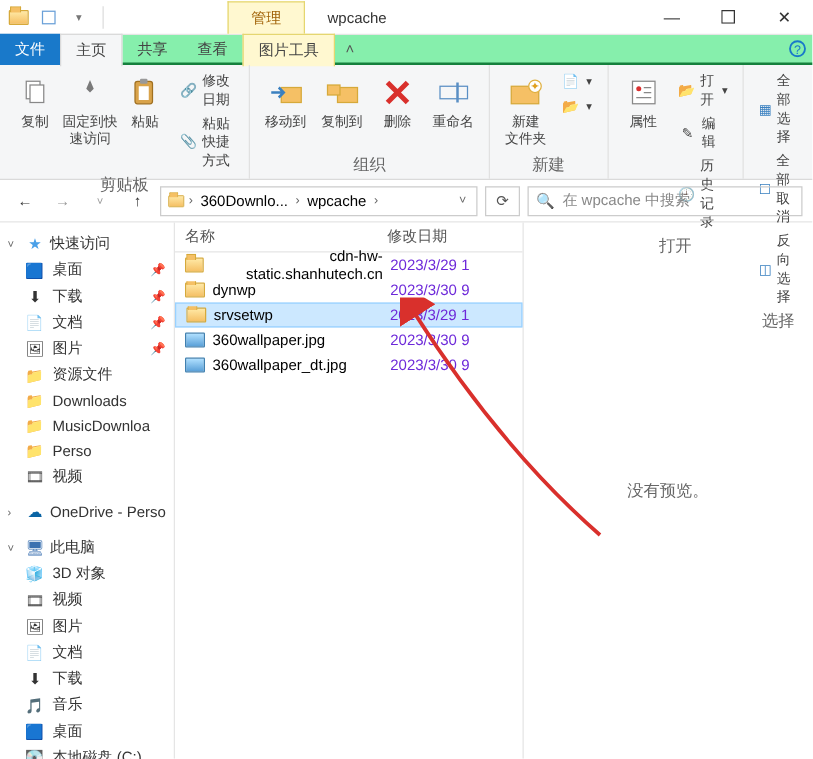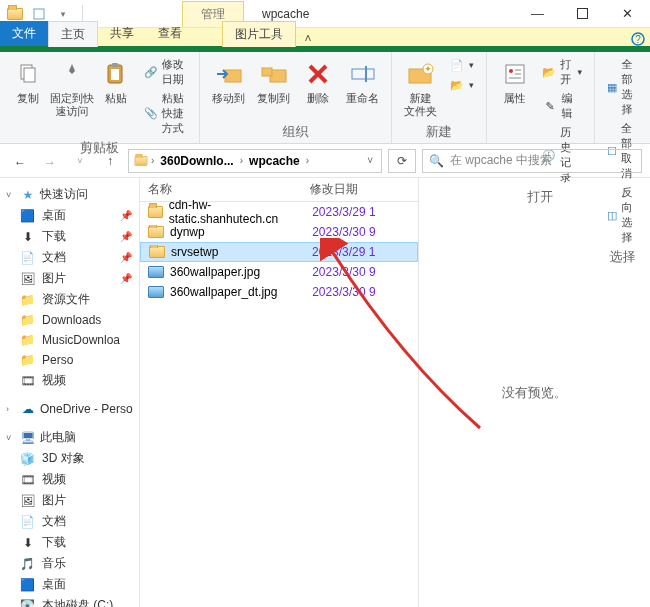--- a/index.html
+++ b/index.html
@@ -4,52 +4,52 @@
 <style>
 * { margin: 0; padding: 0; box-sizing: border-box; font-family: "Microsoft YaHei", "Segoe UI", sans-serif; }
 body { width: 650px; height: 607px; background: #fff; font-size: 12px; overflow: hidden; position: relative; }
 
 
 .titlebar { height: 28px; display: flex; align-items: center; background: #fff; border-bottom: 1px solid #e5e5e5; }
 .qat { display: flex; align-items: center; padding: 0 4px; gap: 2px; }
 .qat-icon { width: 22px; height: 22px; display: flex; align-items: center; justify-content: center; color: #555; }
 .folder-glyph { width: 16px; height: 12px; background: linear-gradient(#ffe9a6,#f5c065); border: 1px solid #d6a93a; border-radius: 1px; position: relative; }
 .folder-glyph::before { content:""; position:absolute; top:-4px; left:0; width:7px; height:4px; background:#f5c065; border:1px solid #d6a93a; border-bottom:none; border-radius:1px 1px 0 0; }
-.tab-manage { background: #fff8d0; color: #737373; padding: 4px 18px; font-size: 12px; border-top: 1px solid #e5d670; border-left: 1px solid #e5d670; border-right: 1px solid #e5d670; margin-left: 90px; }
+.tab-manage { background: #fff8d0; color: #a16207; padding: 4px 18px; font-size: 12px; border-top: 1px solid #e5d670; border-left: 1px solid #e5d670; border-right: 1px solid #e5d670; margin-left: 90px; }
 .window-title { margin-left: 18px; color: #333; }
 .win-controls { margin-left: auto; display: flex; }
 .win-btn { width: 45px; height: 28px; display: flex; align-items: center; justify-content: center; color: #333; font-size: 13px; }
 
 
-.menu-tabs { height: 24px; display: flex; align-items: flex-end; background: #fef9c3; border-bottom: 6px solid #15803d; }
+.menu-tabs { height: 24px; display: flex; align-items: center; background: #86efac; border-bottom: 2px solid #15803d; }
 .menu-tab { padding: 4px 12px; color: #444; cursor: pointer; }
 .menu-tab.file { background: #1979ca; color: #fff; }
 .menu-tab.active { background: #f5f6f7; border-top: 1px solid #dadada; border-left: 1px solid #dadada; border-right: 1px solid #dadada; margin-bottom: -1px; }
-.menu-tab.highlight { background: #fff8d0; border: 1px solid #e5d670; border-bottom: none; margin-bottom: -1px; margin-left: 28px; }
+.menu-tab.highlight { background: #fff8d0; border: 1px solid #e5d670; border-bottom: none; margin-bottom: -1px; }
 .help-btn { margin-left: auto; width: 24px; display:flex; align-items:center; justify-content:center; color:#1979ca; }
 .chev-btn { width: 24px; display:flex; align-items:center; justify-content:center; color:#555; }
 
 
 .ribbon { height: 92px; background: #f5f6f7; display: flex; border-bottom: 1px solid #dadada; }
 .ribbon-group { border-right: 1px solid #e1e1e1; padding: 4px 8px 2px 8px; display: flex; flex-direction: column; }
 .ribbon-group-content { flex: 1; display: flex; align-items: flex-start; gap: 4px; }
 .ribbon-group-label { text-align: center; color: #666; font-size: 13px; padding-top: 2px; }
 .ribbon-btn-lg { display: flex; flex-direction: column; align-items: center; gap: 2px; padding: 2px 4px; color: #444; min-width: 40px; }
 .ribbon-btn-lg .icon { width: 32px; height: 32px; display:flex; align-items:center; justify-content:center; }
 .ribbon-btn-lg span.lbl { font-size: 11px; line-height: 1.2; text-align: center; white-space: pre; }
 .ribbon-col { display: flex; flex-direction: column; gap: 2px; font-size: 11px; color: #444; }
 .ribbon-small { display: flex; align-items: center; gap: 4px; padding: 1px 4px; }
 .ribbon-small .ic { width: 16px; height: 16px; display:inline-flex; align-items:center; justify-content:center; }
 
 
 .navbar { height: 34px; display: flex; align-items: center; padding: 4px 8px; gap: 6px; border-bottom: 1px solid #e5e5e5; }
 .nav-arrow { width: 24px; height: 24px; display:flex; align-items:center; justify-content:center; color:#999; border-radius: 2px; }
 .nav-arrow.enabled { color: #333; }
 .breadcrumb { flex: 1; height: 24px; border: 1px solid #ccc; display: flex; align-items: center; padding: 0 4px; gap: 2px; font-size: 12px; }
-.bc-seg { padding: 0 4px; display:flex; align-items:center; gap:3px;font-weight:bold; }
+.bc-seg { padding: 0 4px; display:flex; align-items:center; gap:3px; }
 .bc-chev { color: #666; font-size: 10px; }
 .refresh { width: 28px; height: 24px; border: 1px solid #ccc; display:flex; align-items:center; justify-content:center; color:#555; }
 .searchbox { width: 220px; height: 24px; border: 1px solid #ccc; display: flex; align-items: center; padding: 0 6px; color: #888; gap: 6px; }
 
 
 .main { display: flex; height: calc(607px - 28px - 24px - 92px - 34px); }
 .sidebar { width: 140px; border-right: 1px solid #e5e5e5; overflow-y: auto; padding: 6px 0; }
 .sb-group { margin-bottom: 8px; }
 .sb-header { display: flex; align-items: center; gap: 4px; padding: 2px 6px; color: #333; }
 .sb-header .chev { width: 10px; color: #666; font-size: 9px; }
@@ -58,21 +58,21 @@
 .ic16 { width: 16px; height: 16px; display:inline-flex; align-items:center; justify-content:center; flex-shrink:0; }
 
 .filepane { flex: 1; display: flex; position: relative; }
 .filelist { flex: 1.2; border-right: 1px solid #e5e5e5; }
 .preview { flex: 1; display: flex; align-items: center; justify-content: center; color: #666; font-size: 13px; }
 .list-header { height: 24px; display: flex; align-items: center; border-bottom: 1px solid #e5e5e5; color: #555; font-size: 12px; }
 .col-name { flex: 1.5; padding-left: 8px; }
 .col-date { flex: 1; }
 .row { height: 20px; display: flex; align-items: center; padding-left: 8px; gap: 6px; }
 .row.selected { background: #cce8ff; border: 1px solid #99d1ff; }
-.row .fname { flex: 1.5; display: flex; align-items: center; gap: 6px; overflow: hidden; }
+.row .fname { flex: 1.5; display: flex; align-items: center; gap: 6px; overflow: hidden; text-align: right; }
 .row .fdate { flex: 1; color: #6d28d9; white-space: nowrap; overflow: hidden; }
 
 .file-ic { width:16px; height:12px; background: linear-gradient(#ffe9a6,#f5c065); border:1px solid #d6a93a; border-radius:1px; position:relative; }
 .file-ic::before { content:""; position:absolute; top:-4px; left:0; width:6px; height:4px; background:#f5c065; border:1px solid #d6a93a; border-bottom:none; border-radius:1px 1px 0 0; }
 .img-ic { width:16px; height:12px; background: linear-gradient(#b0e0ff,#5aa0d8); border:1px solid #4080b0; border-radius:1px; }
 
 
 .red-arrow { position: absolute; left: 180px; top: 60px; pointer-events: none; }
 
 svg { display: block; }

